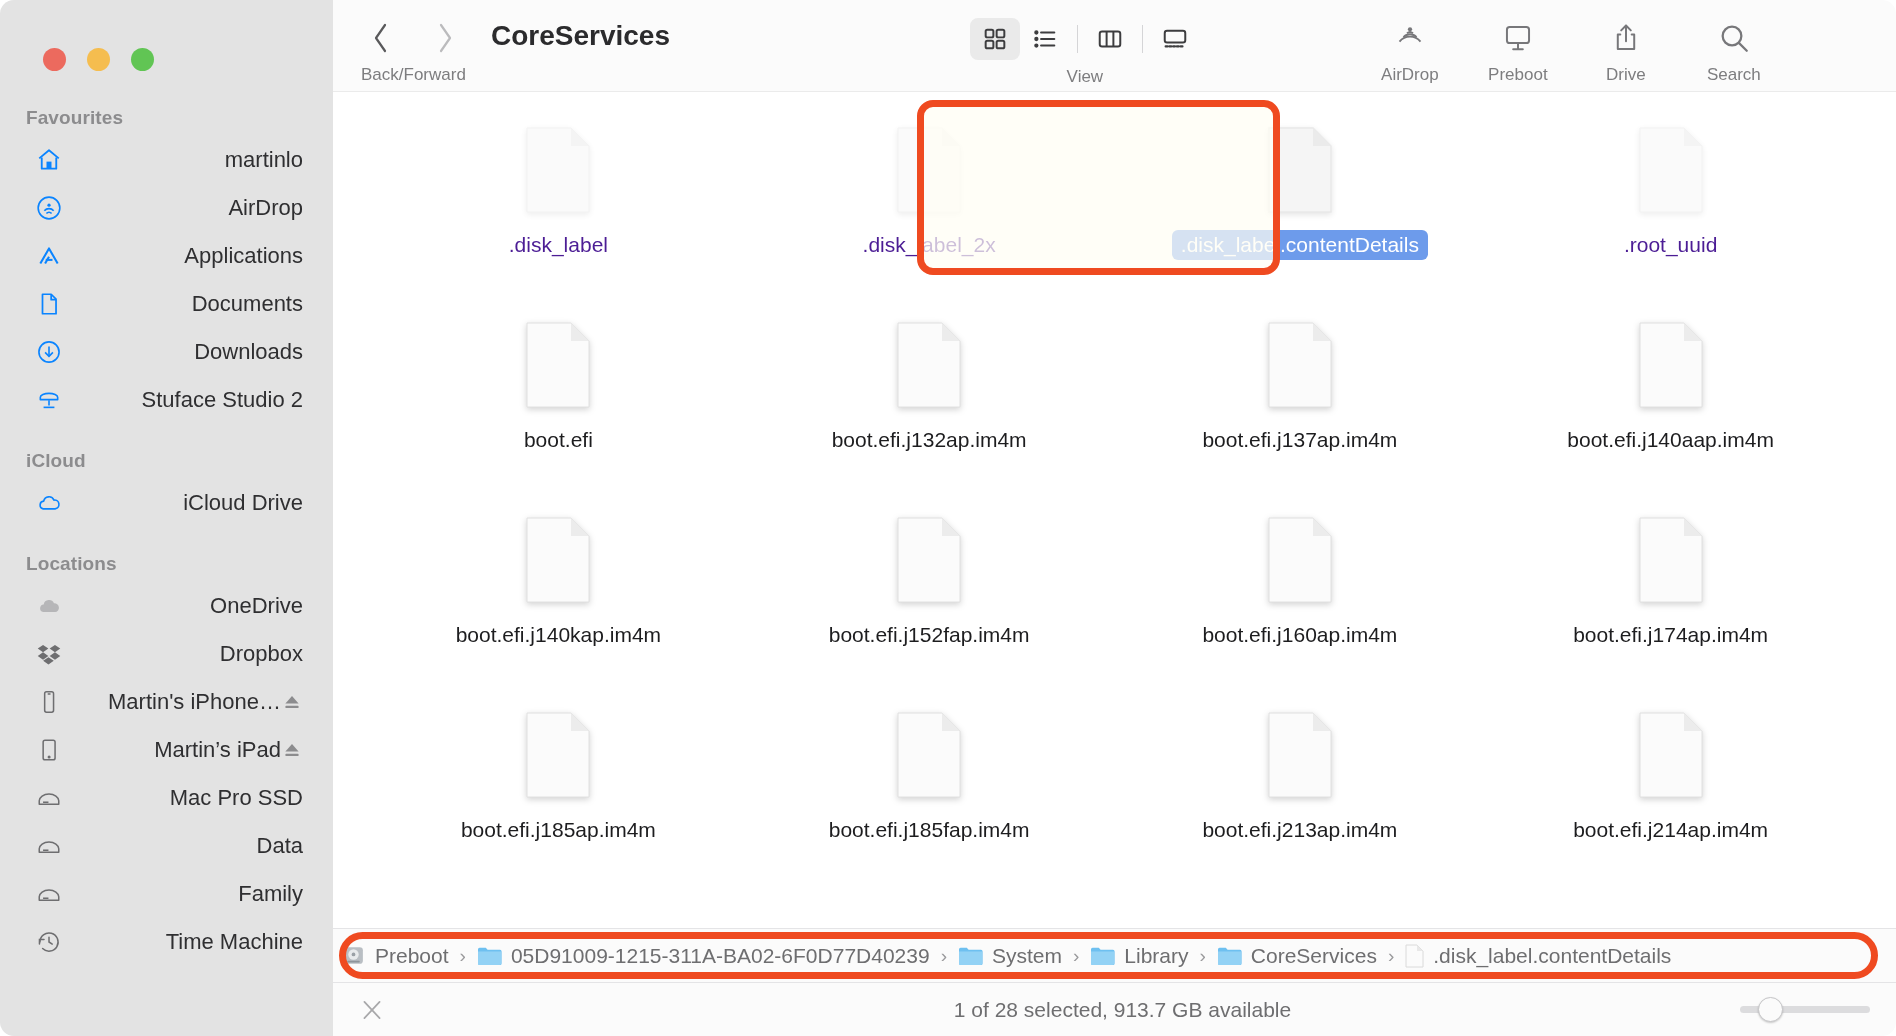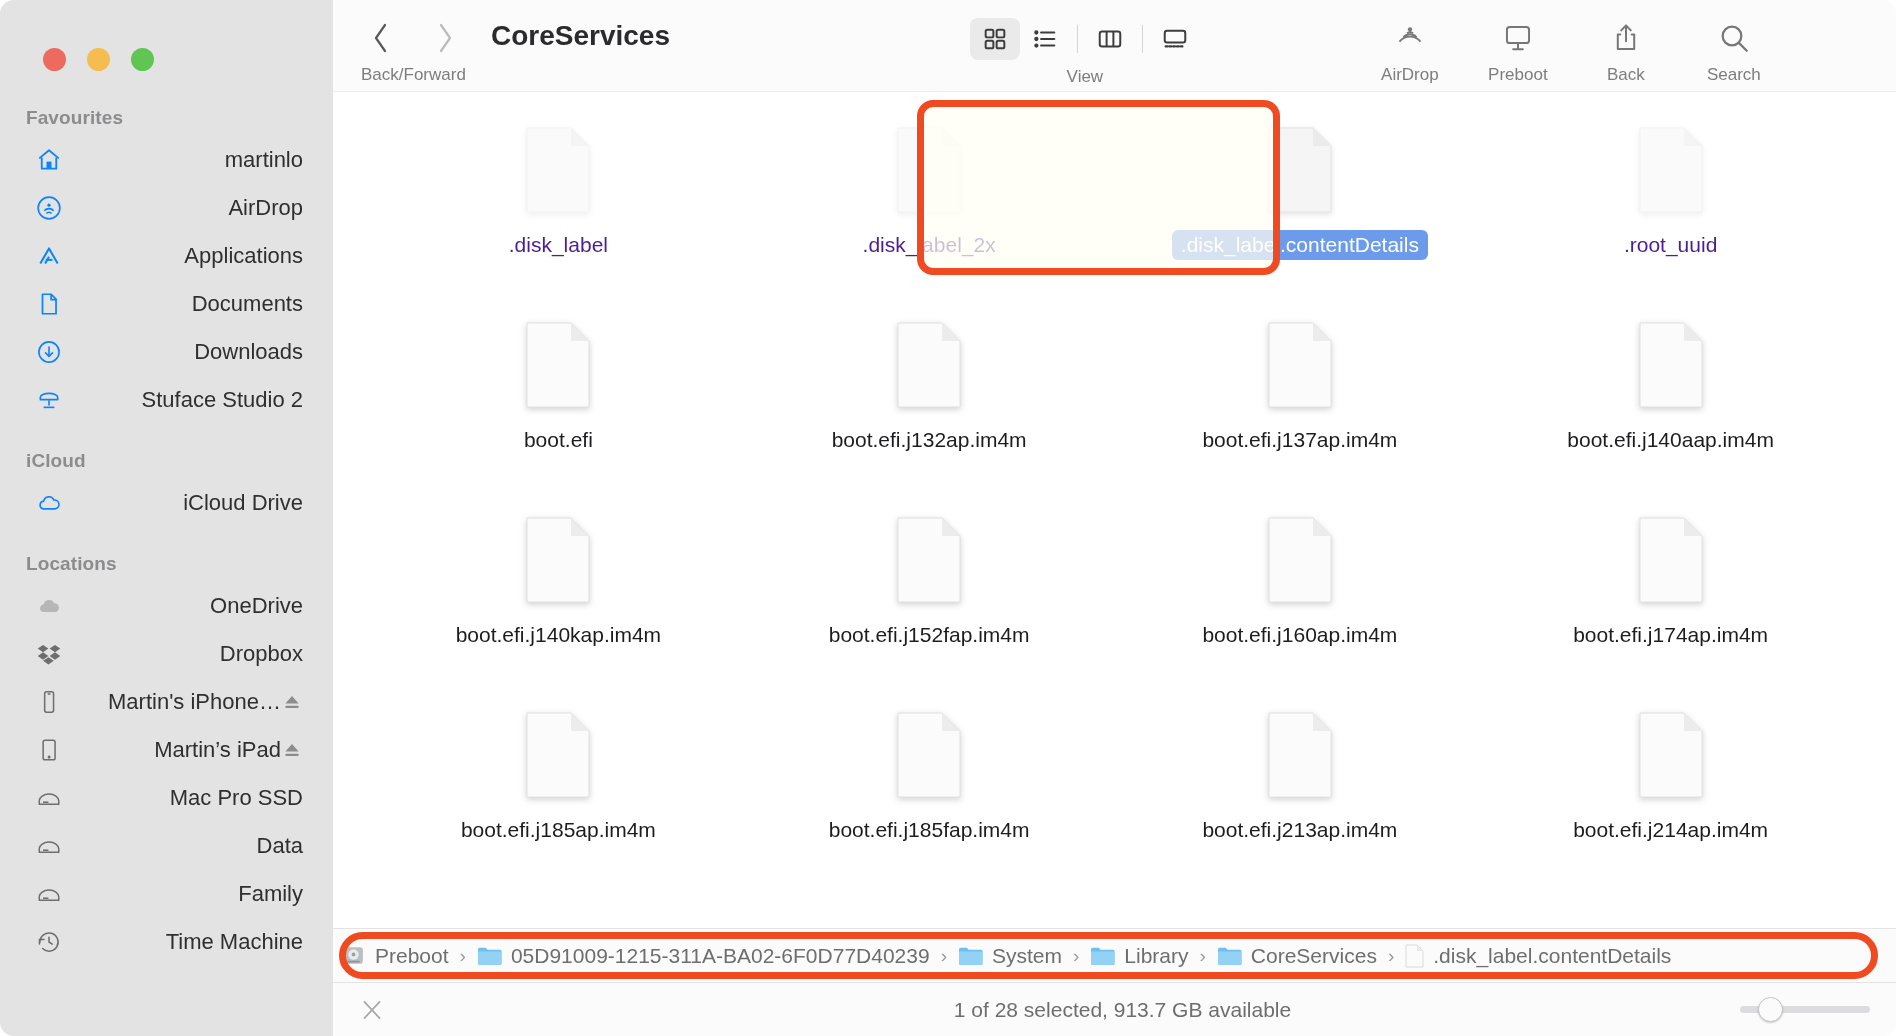--- a/index.html
+++ b/index.html
@@ -572,21 +572,21 @@
       </div>
 
       <div class="tb-action" style="margin-top:14px;">
         <span class="glyph">
           <svg width="34" height="34" viewBox="0 0 24 24" fill="none" stroke="#77777a" stroke-width="1.4" stroke-linecap="round" stroke-linejoin="round">
               <path d="M8 9.6H6.2v10.2h11.6V9.6H16"></path>
               <path d="M12 3.3v11"></path>
               <path d="M8.6 6.6 12 3.2l3.4 3.4"></path>
             </svg>
         </span>
-        <span class="tb-caption">Back</span>
+        <span class="tb-caption">Drive</span>
       </div>
 
       <div class="tb-action" style="margin-top:14px; margin-right:14px;">
         <span class="glyph">
           <svg width="34" height="34" viewBox="0 0 24 24" fill="none" stroke="#77777a" stroke-width="1.6" stroke-linecap="round">
               <circle cx="10.6" cy="10.6" r="6.6"></circle>
               <path d="M15.6 15.6 21 21"></path>
             </svg>
         </span>
         <span class="tb-caption">Search</span>

